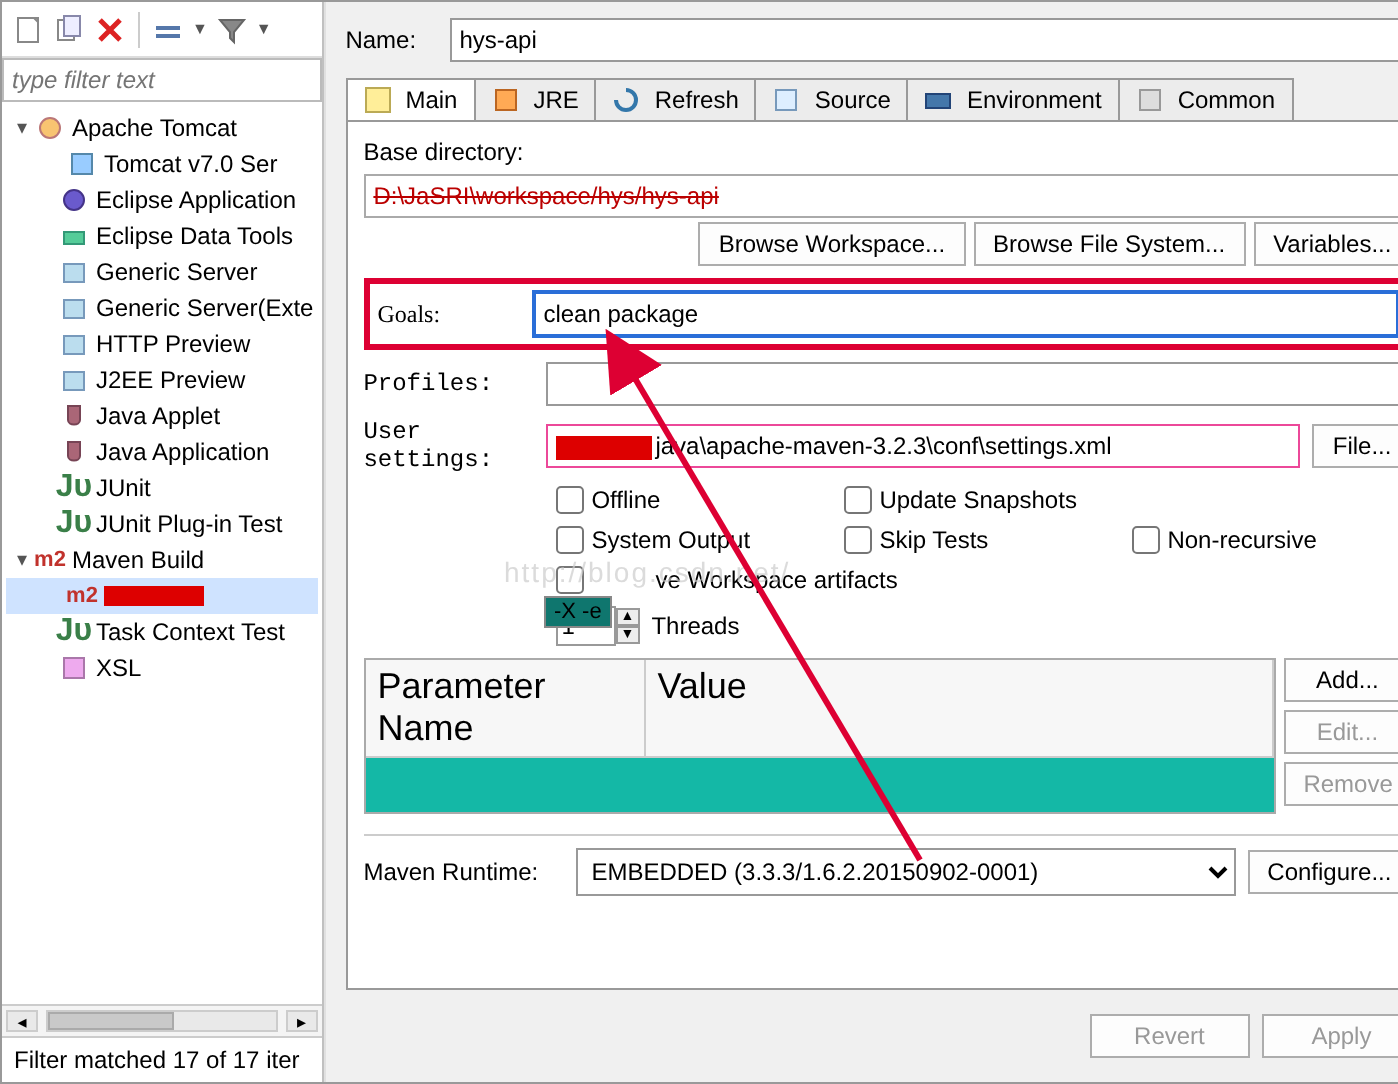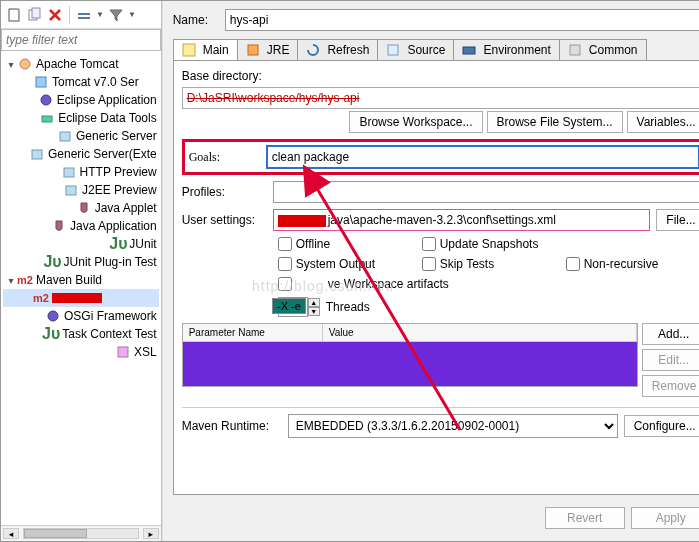--- a/index.html
+++ b/index.html
@@ -55,21 +55,21 @@
   }
   .tree-row {
     display: flex;
     align-items: center;
     padding: 1px 2px;
     white-space: nowrap;
     cursor: default;
   }
   .tree-row.selected { background:#cfe3ff; }
   .twisty { width:12px; text-align:center; color:#555; font-size:10px;}
-  .indent1 { padding-left: 14px; justify-content: flex-end; }
+  .indent1 { padding-left: 14px; }
   .indent2 { padding-left: 30px; }
   .ticon { width:16px; height:16px; margin-right:3px; display:inline-flex; align-items:center; justify-content:center;}
   .filter-status {
     border-top:1px solid #ccc;
     padding:4px 6px;
     font-size:12px;
     white-space:nowrap;
     overflow:hidden;
   }
   .hscroll {
@@ -127,21 +127,21 @@
     border:1px solid #999;
     border-top:none;
     padding:8px;
     flex:1;
     display:flex;
     flex-direction:column;
     gap:6px;
     position:relative;
   }
   .form-row{ display:flex; align-items:center; gap:6px;}
-  .form-row > label { width:85px;}
+  .form-row > label { width:85px;font-family:Liberation Mono, monospace;}
   .form-row input[type=text]{
     flex:1;
     border:1px solid #999;
     padding:3px 4px;
     font-size:12px;
   }
   .basedir-box {
     border:1px solid #aaa;
     padding:2px 4px;
     background:#fff;
@@ -196,23 +196,23 @@
   }
   .threads-row{ display:flex; align-items:center; gap:6px; margin-left:96px;}
   .spinner{ display:flex; align-items:center;}
   .spinner input{ width:30px; border:1px solid #999; padding:2px; font-size:12px;}
   .spinner .spbtns{ display:flex; flex-direction:column;}
   .spinner .spbtns div{ width:12px; height:9px; border:1px solid #999; font-size:7px; text-align:center; line-height:7px; background:#eee;}
   .param-area{ display:flex; gap:4px; }
   .param-table{
     flex:1;
     border:1px solid #aaa;
-    background:#6d28d9;
-    height:64px;
-    font-size:10px;
+    background:#14b8a6;
+    height:78px;
+    font-size:18px;
   }
   .param-table .hdr{ display:flex; border-bottom:1px solid #ccc;}
   .param-table .hdr div{ padding:3px 6px; border-right:1px solid #ccc; background:#f7f7f7;}
   .param-btns{ display:flex; flex-direction:column; gap:4px; width:64px;}
   .runtime-row{
     display:flex; align-items:center; gap:6px;
     border-top:1px solid #ccc;
     padding-top:6px;
     margin-top:4px;
   }
@@ -384,49 +384,41 @@
           <span class="twisty">▾</span>
           <span class="ticon m2red">m2</span>
           <span>Maven Build</span>
         </div>
       <div class="tree-row indent2 selected">
           <span class="ticon m2red">m2</span>
           <span style="display:inline-block;width:50px;height:10px;background:#d00;"></span>
         </div>
       <div class="tree-row indent1">
           <span class="twisty"></span>
-          <span class="ticon">
-            <svg viewBox="0 0 16 16">
-              <circle cx="8" cy="8" r="5" fill="#6a5acd" stroke="#438"></circle>
-            </svg>
-          </span>
-          <span>OSGi Framework</span>
-        </div>
-      <div class="tree-row indent1">
-          <span class="twisty"></span>
           <span class="ticon ju">Jυ</span>
           <span>Task Context Test</span>
         </div>
       <div class="tree-row indent1">
           <span class="twisty"></span>
           <span class="ticon">
             <svg viewBox="0 0 16 16">
               <rect x="3" y="3" width="10" height="10" fill="#eae" stroke="#a7a"></rect>
             </svg>
           </span>
           <span>XSL</span>
         </div>
     </div>
     <div class="hscroll">
       <div class="btn">◂</div>
         <div class="track">
           <div class="thumb"></div>
         </div>
         <div class="btn">▸</div>
     </div>
+    <div class="filter-status">Filter matched 17 of 17 iter</div>
   </div>
 
   <div class="right-panel">
     <div class="name-row">
       <label>Name:</label>
       <input type="text" value="hys-api" style="">
     </div>
 
     <div class="tabs">
       <div class="tab active">

